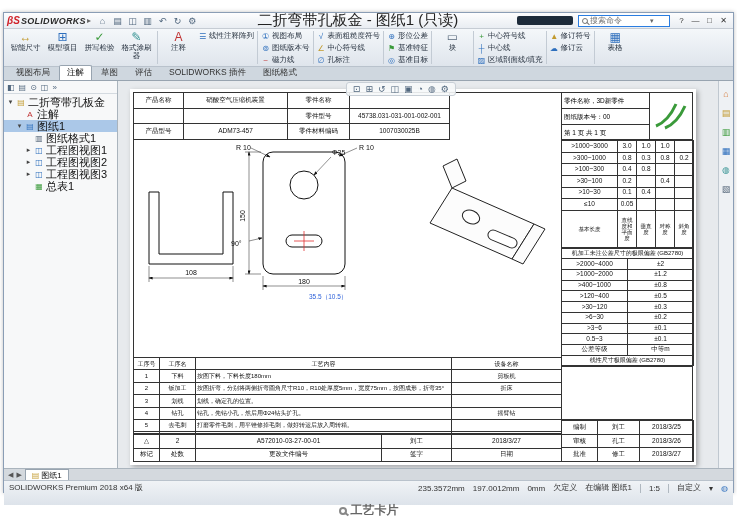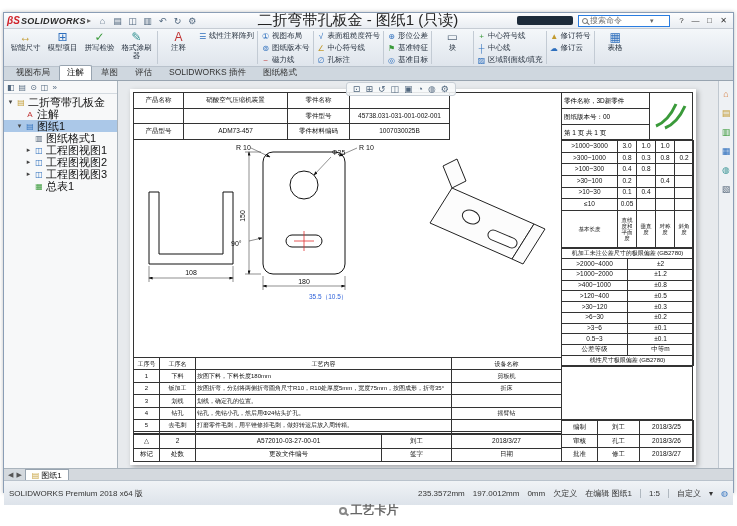--- a/index.html
+++ b/index.html
@@ -70,21 +70,21 @@
 .appr{left:431px;top:331px;width:132px;height:42px}
 .proc{left:3px;top:268px;width:428px;height:77px}
 .proc td{font-size:6px}
 .proc .tleft{text-align:left}
 .revs{left:3px;top:345px;width:428px;height:28px}
 .views{position:absolute;left:3px;top:51px;width:428px;height:217px}
 .views text{font-family:"Liberation Sans","DejaVu Sans",sans-serif;font-size:7px;fill:#111}
 
 .sheettabs{height:12px;background:#d4d9de;border-top:1px solid #aab4bd;display:flex;align-items:center;gap:3px;padding:0 4px;font-size:7px;color:#555}
 .stab{background:#fff;border:1px solid #98a4b0;border-bottom:none;padding:0 6px;height:11px;display:flex;align-items:center;gap:2px;font-size:8px;color:#111}
-.statusbar{height:14px;background:linear-gradient(#f0f3f6,#dde3ea);border-top:1px solid #b9c2cc;display:flex;align-items:center;gap:8px;padding:12px 5px;font-size:8px;color:#333}
+.statusbar{height:14px;background:linear-gradient(#f0f3f6,#dde3ea);border-top:1px solid #b9c2cc;display:flex;align-items:flex-end;gap:8px;padding:12px 5px;font-size:8px;color:#333}
 .sb-left{white-space:nowrap}
 .sb-spacer{flex:1}
 .sb-sep{width:1px;height:9px;background:#b0b8c0}
 .sb-globe{color:#2e6fbd}
 
 .caption{position:absolute;left:0;right:0;top:502px;display:flex;align-items:center;justify-content:center;gap:4px;color:#666;font-size:12px;font-weight:bold}
 .mag2{width:8px;height:8px;border:2px solid #888;border-radius:50%;position:relative;display:inline-block}
 .mag2::after{content:"";position:absolute;width:5px;height:2px;background:#888;right:-4px;bottom:-2px;transform:rotate(40deg)}
 </style>
 </head>

